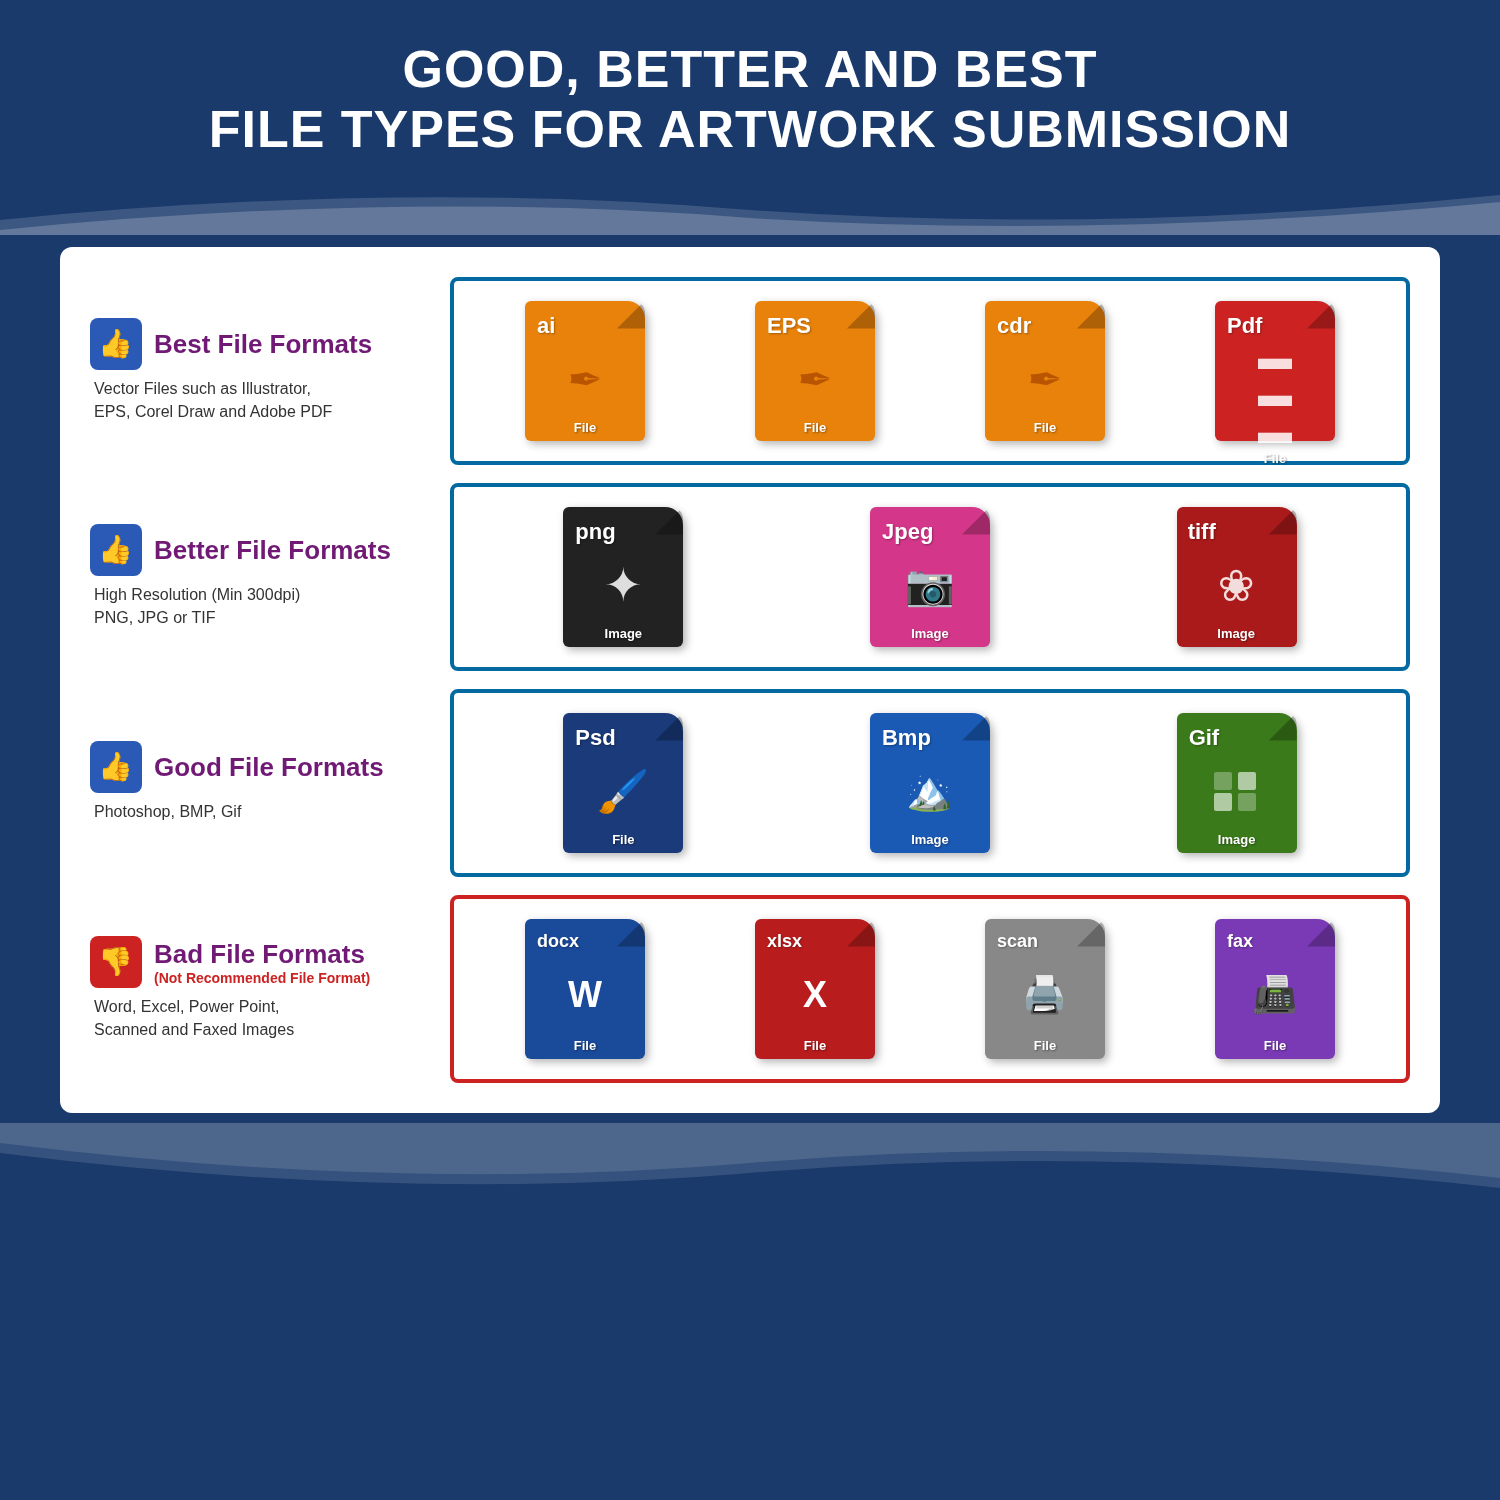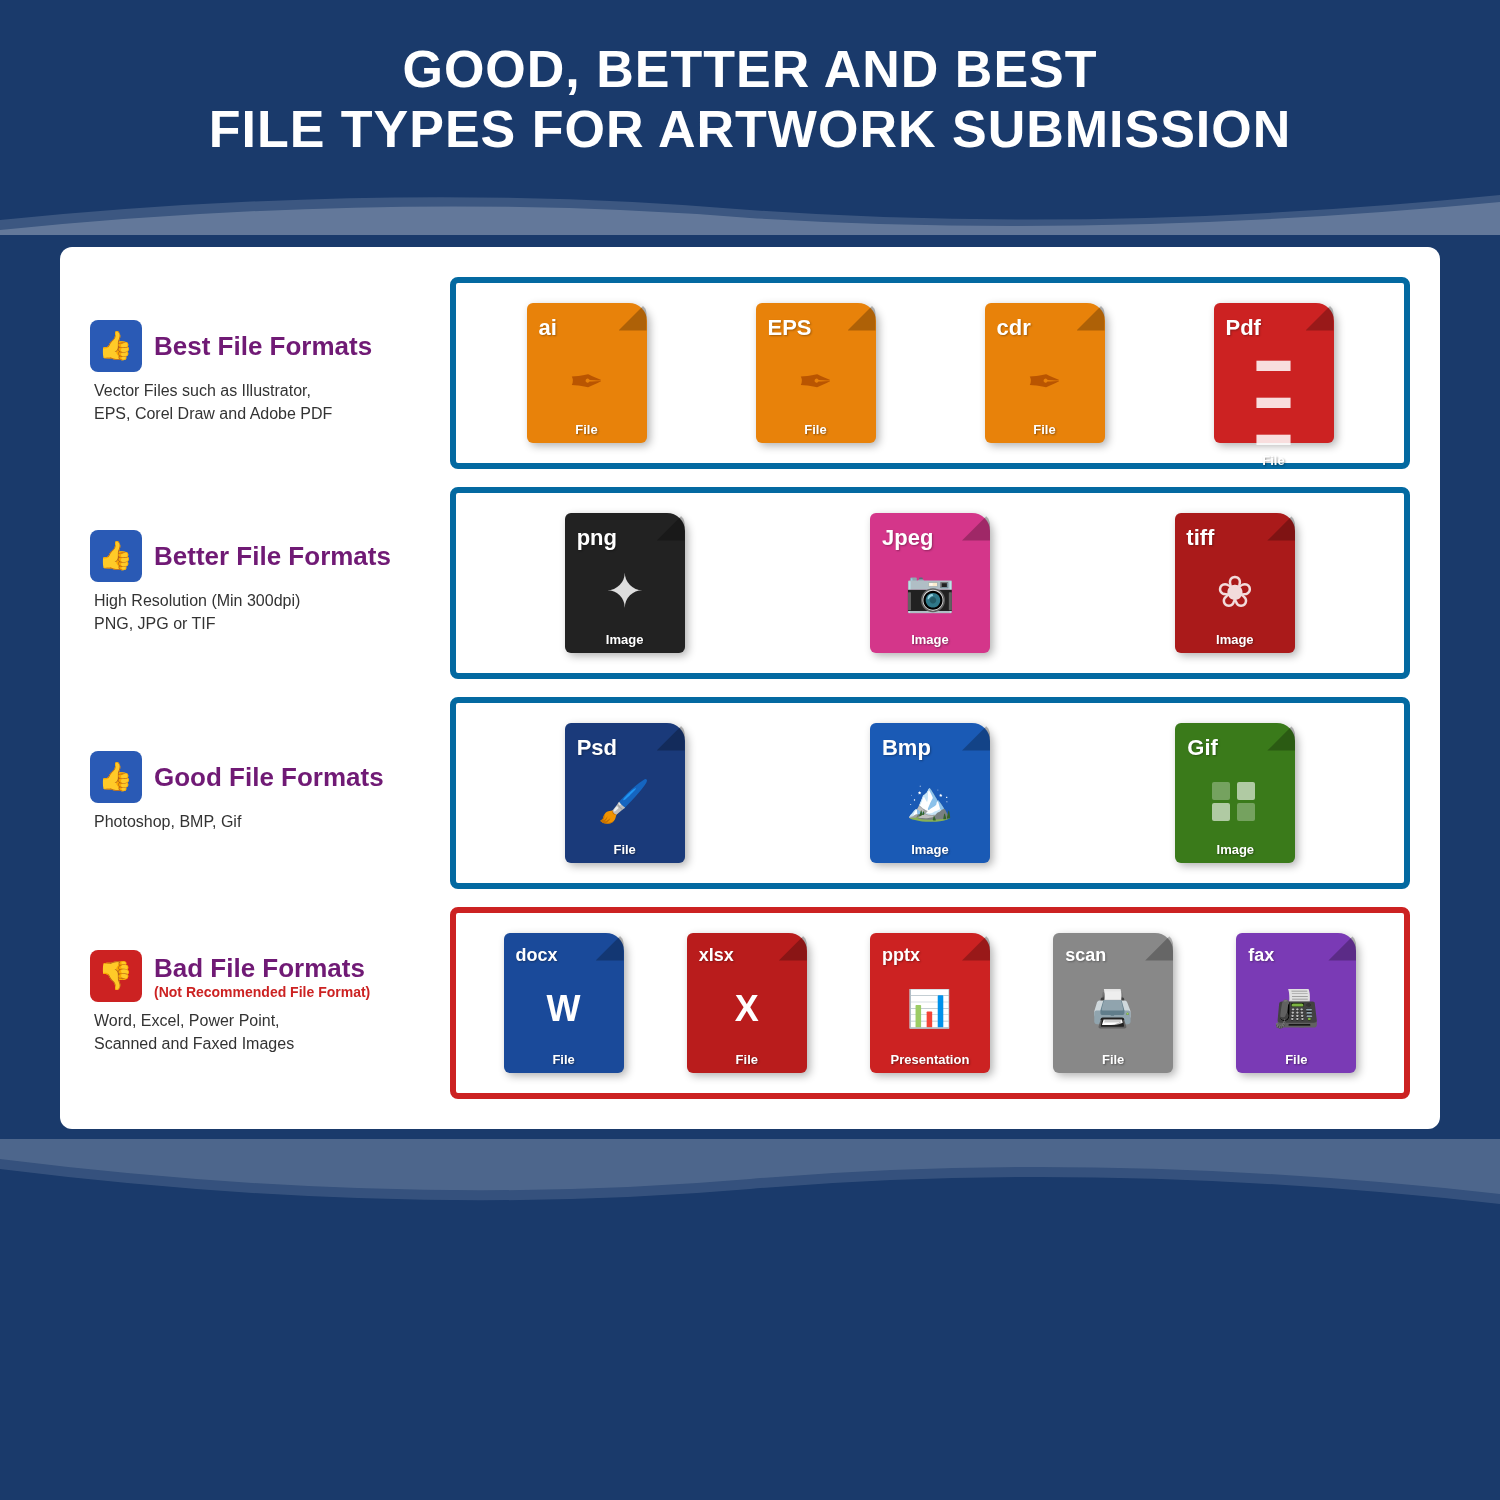--- a/index.html
+++ b/index.html
@@ -99,21 +99,21 @@
     .label-subtitle {
       font-size: 16px;
       color: #333;
       line-height: 1.4;
       padding-left: 4px;
     }
 
     
     .icons-container {
       flex: 1;
-      border: 6px solid #0369a1;
+      border: 4px solid #0369a1;
       border-radius: 8px;
       padding: 20px 24px;
       display: flex;
       align-items: center;
       justify-content: space-around;
       gap: 16px;
     }
     .icons-container.bad-border {
       border-color: #cc2222;
     }
@@ -347,27 +347,20 @@
         </div>
 
         <div class="file-icon">
           <div class="file-shape" style="background:#b91c1c;">
             <div class="file-ext" style="font-size:18px;">xlsx</div>
             <div style="font-size:36px; color:white; font-weight:900;">X</div>
             <div class="file-label">File</div>
           </div>
         </div>
 
-        <div class="file-icon">
-          <div class="file-shape" style="background:#cc2222;">
-            <div class="file-ext" style="font-size:18px;">pptx</div>
-            <div style="font-size:36px;">📊</div>
-            <div class="file-label">Presentation</div>
-          </div>
-        </div>
 
         <div class="file-icon">
           <div class="file-shape" style="background:#888888;">
             <div class="file-ext" style="font-size:18px;">scan</div>
             <div style="font-size:36px;">🖨️</div>
             <div class="file-label">File</div>
           </div>
         </div>
 
         <div class="file-icon">

